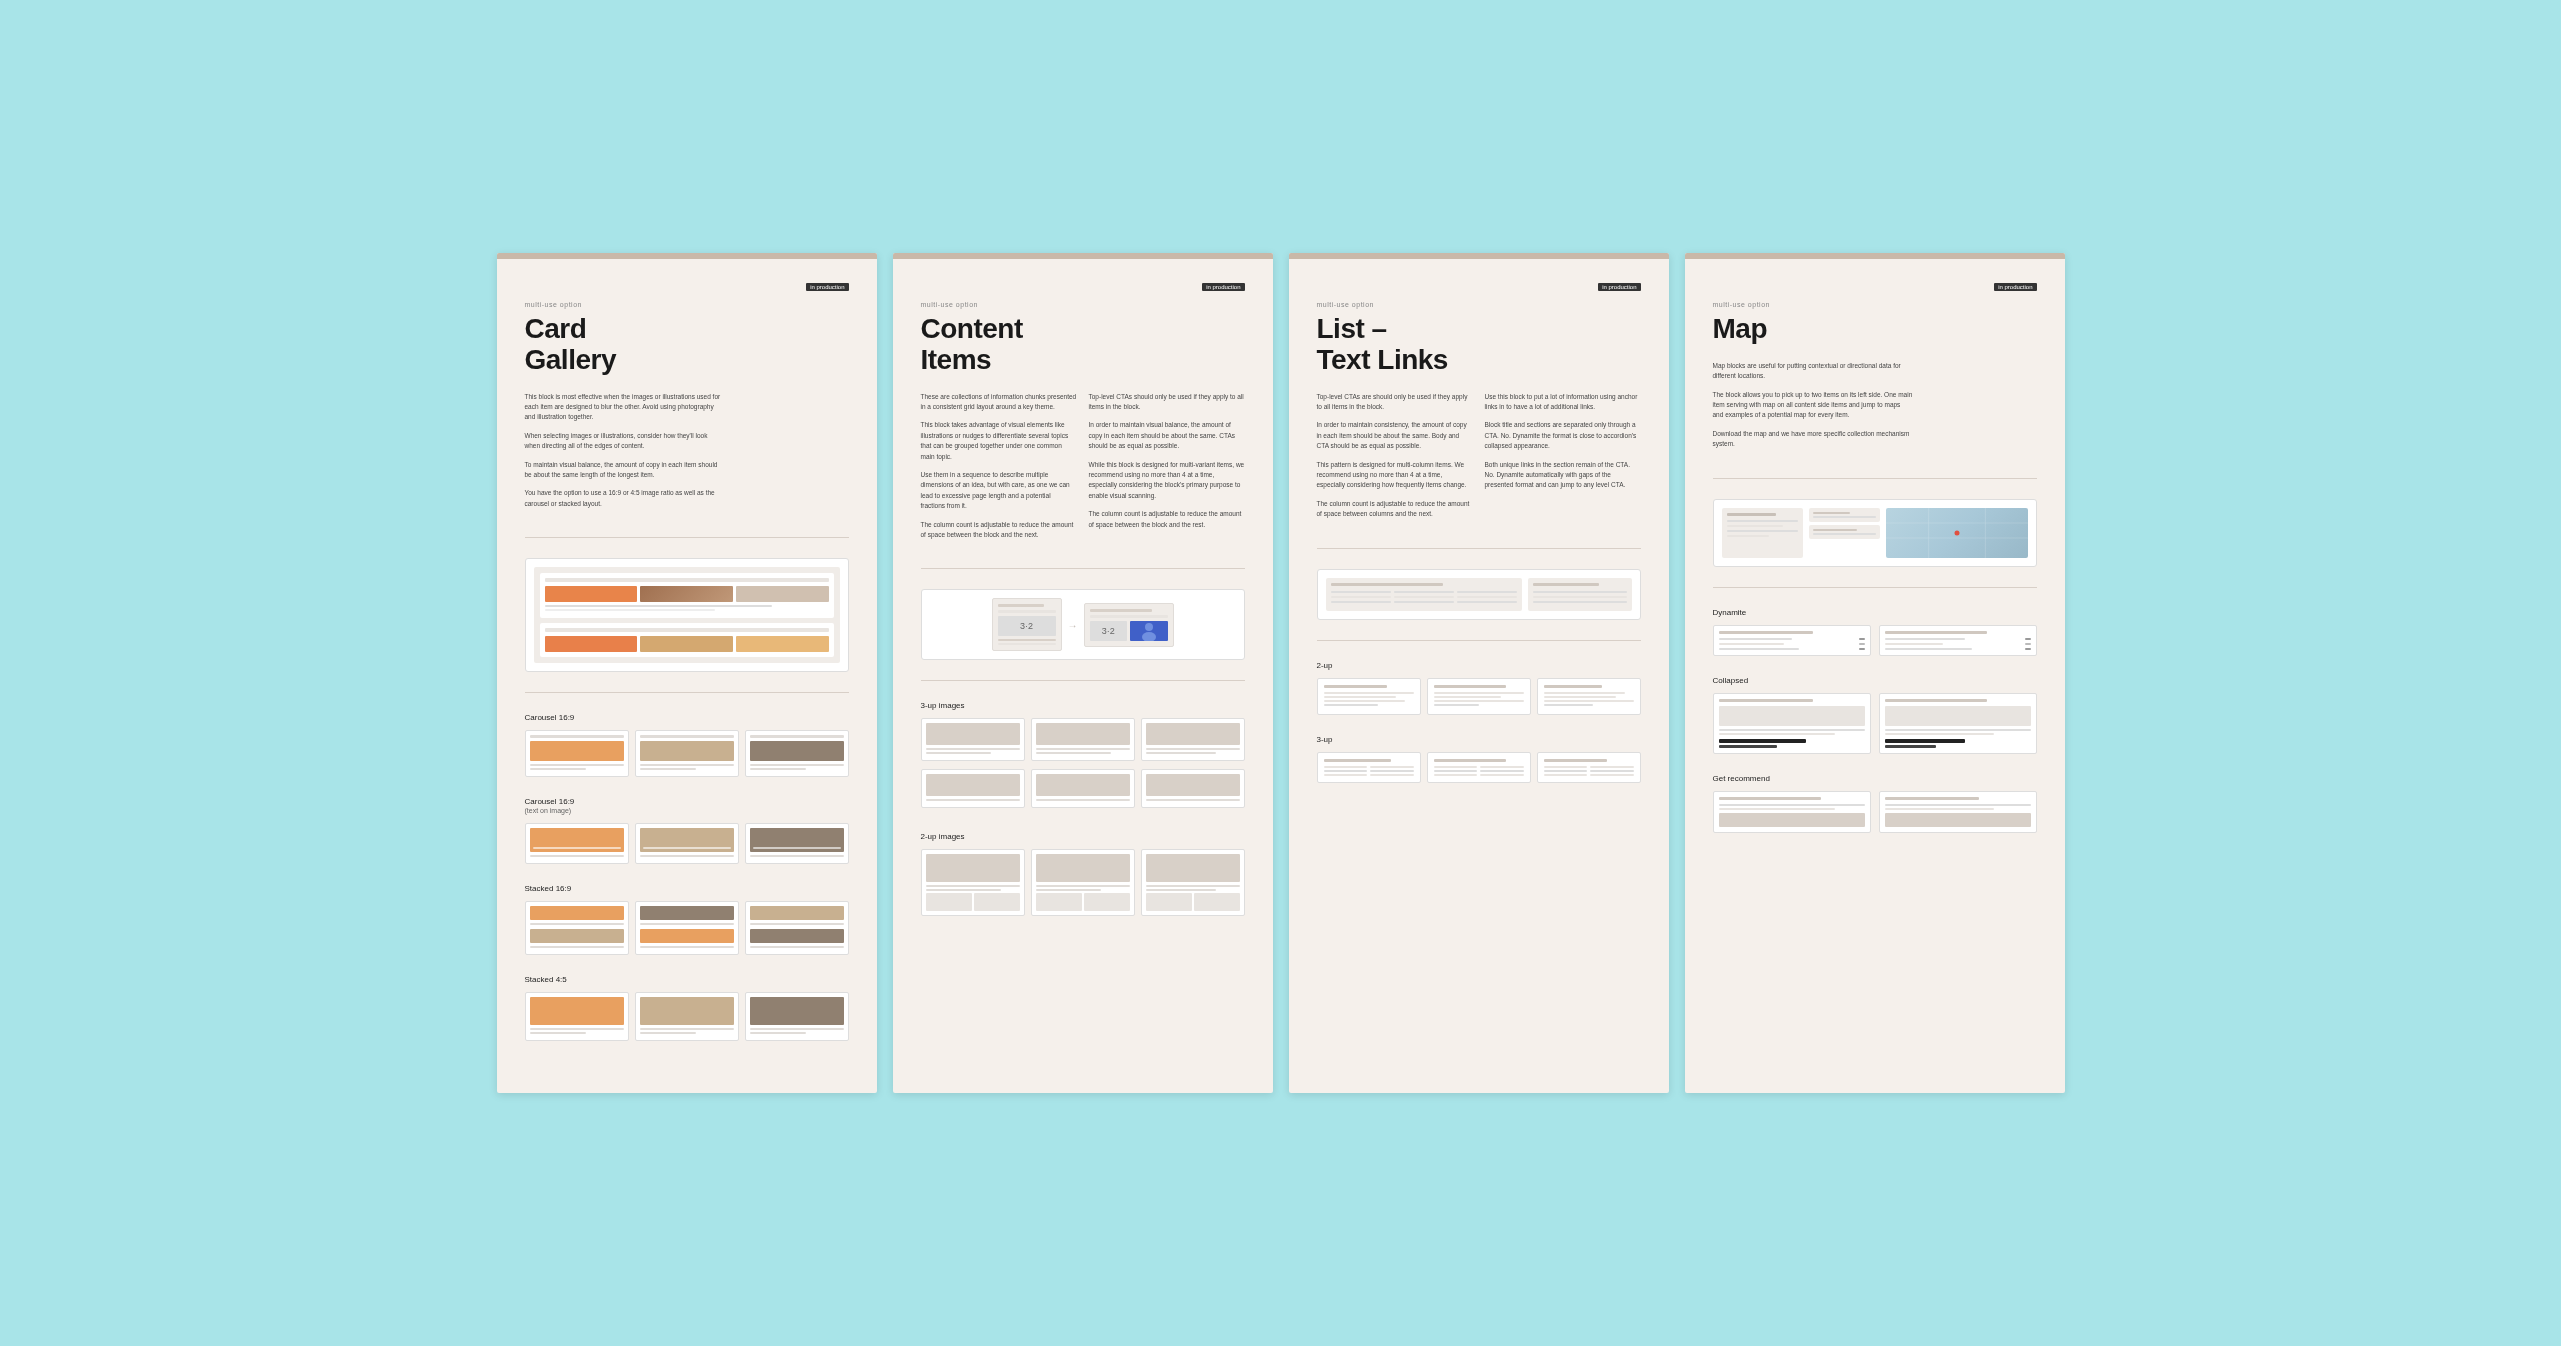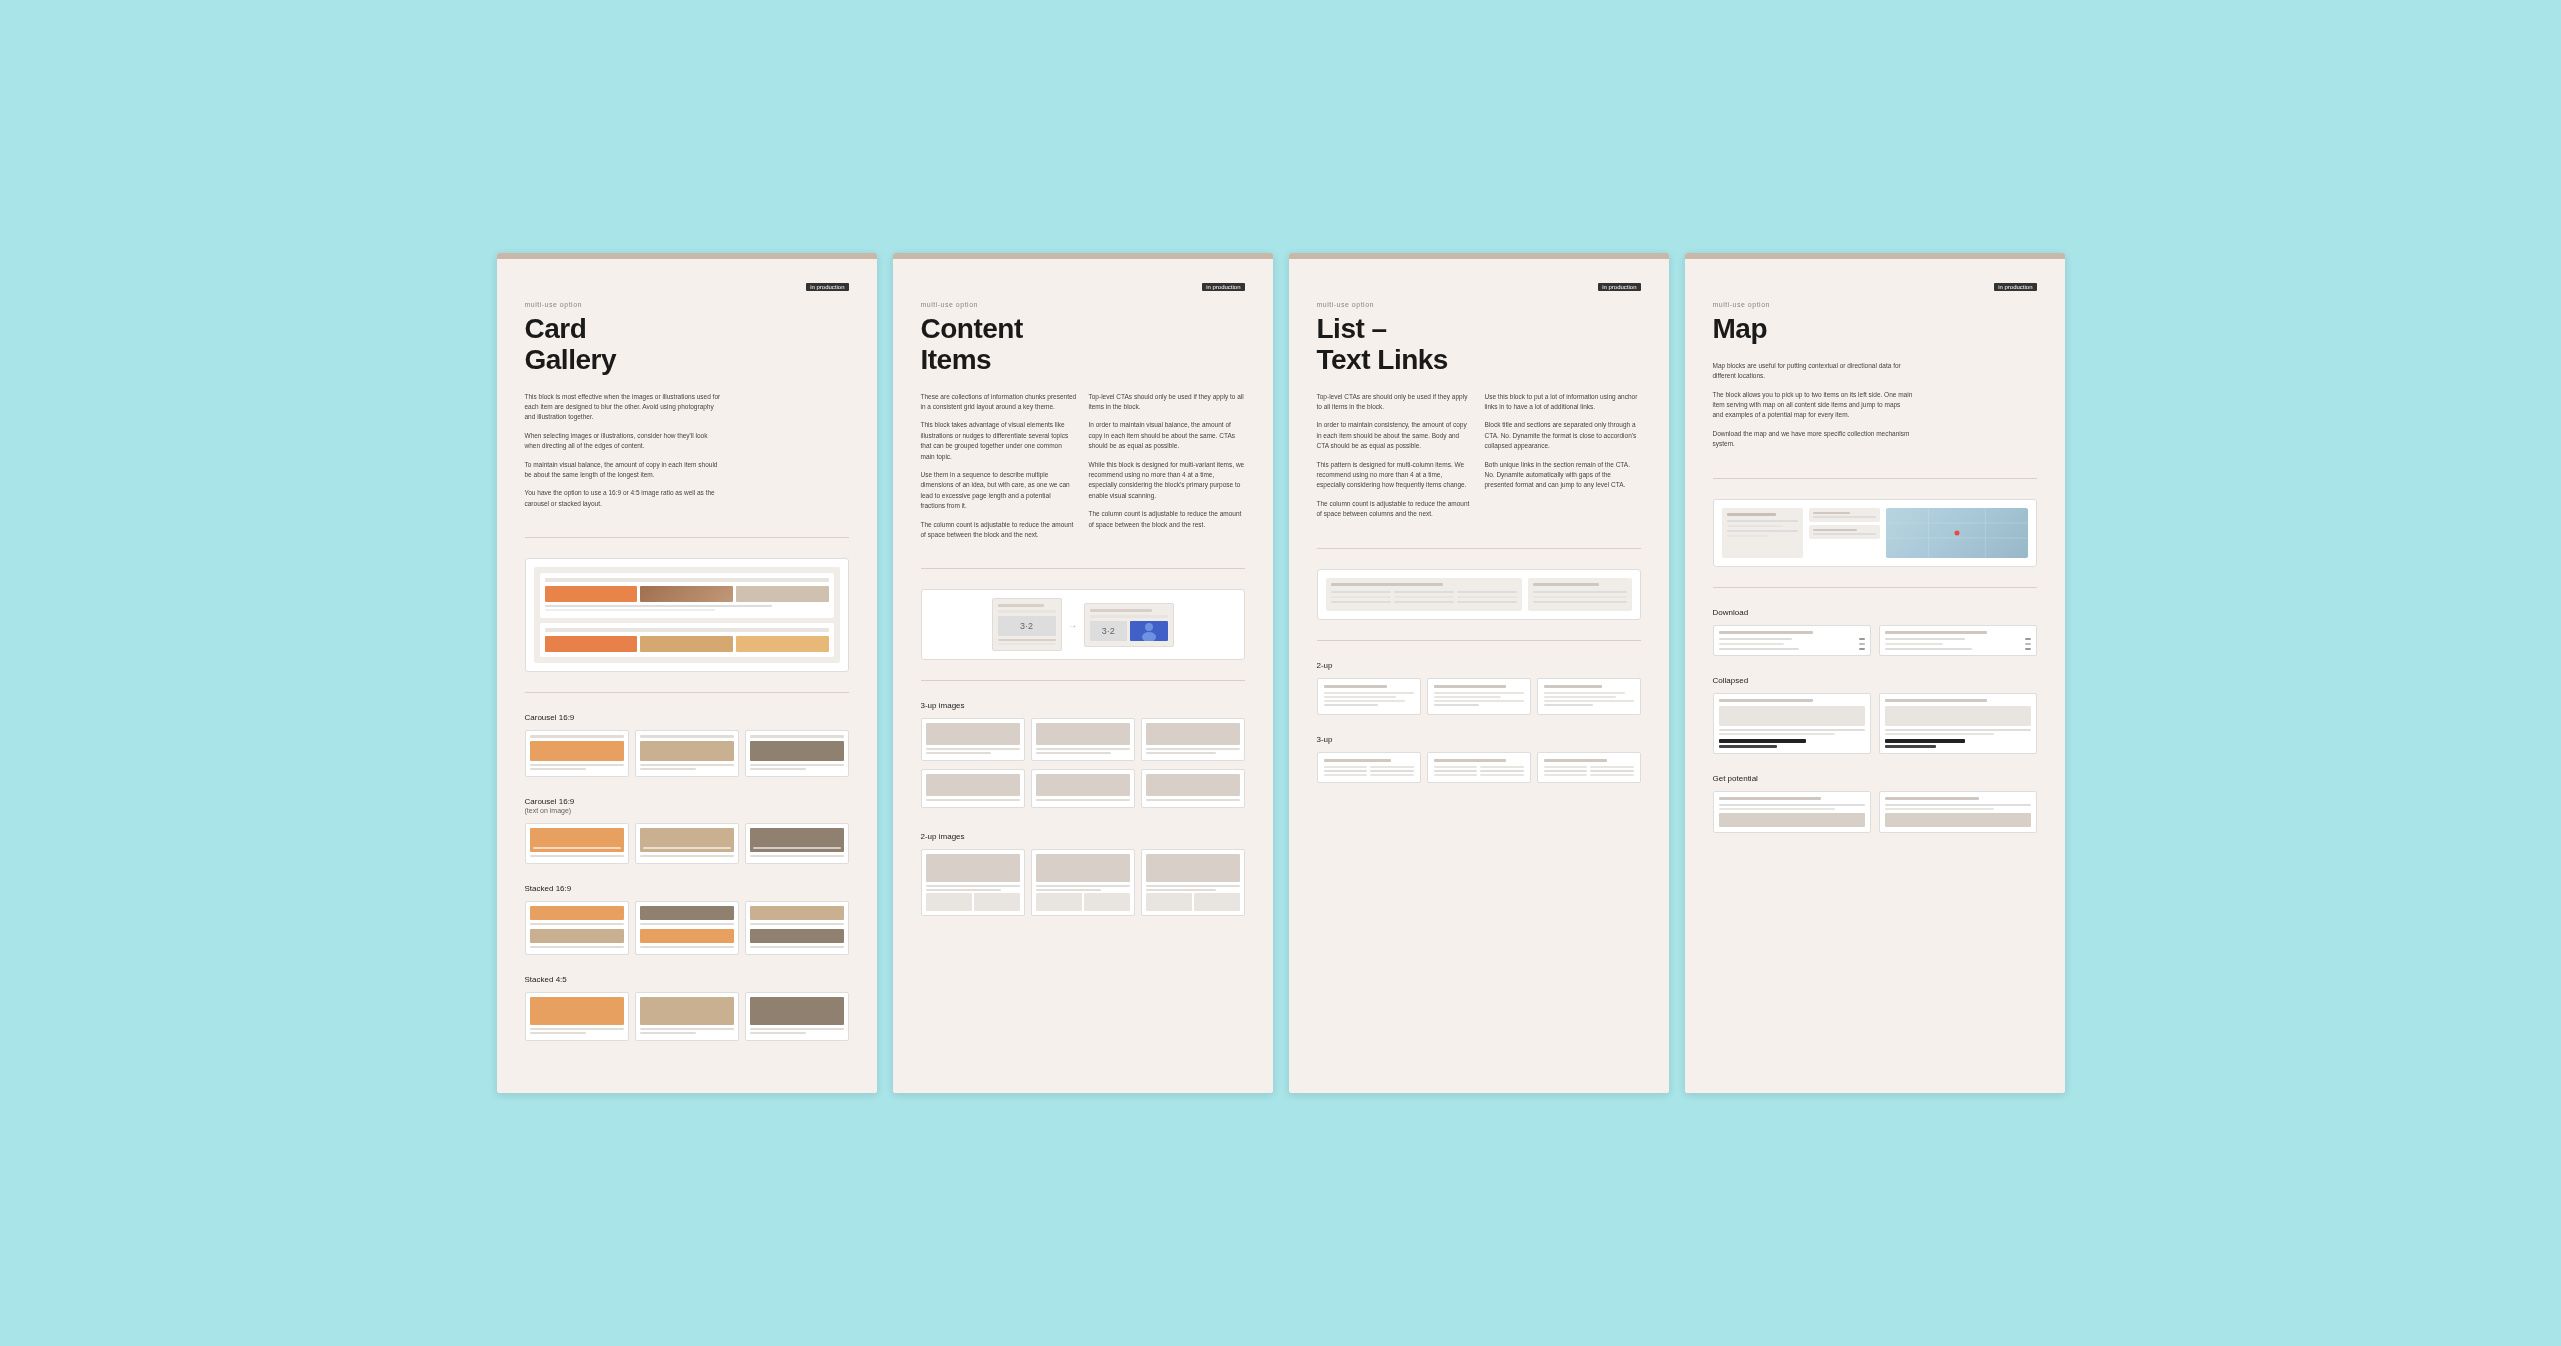--- a/index.html
+++ b/index.html
@@ -652,21 +652,21 @@
               <line x1="30%" y1="0" x2="30%" y2="100%" stroke="#fff" stroke-width="0.5"></line>
               <line x1="70%" y1="0" x2="70%" y2="100%" stroke="#fff" stroke-width="0.5"></line>
             </svg>
           </div>
         </div>
       </div>
 
       <div class="divider"></div>
 
       <div class="variant-section">
-        <div class="variant-label">Download</div>
+        <div class="variant-label">Dynamite</div>
         <div style="display:flex; gap:8px;">
           <div style="flex:1; background:#fff; border-radius:2px; padding:5px; border:0.5px solid #ddd;">
             <div style="height:3px; background:#d0c8c0; border-radius:1px; margin-bottom:4px; width:65%;"></div>
             <div style="display:flex; justify-content:space-between; align-items:center; margin-bottom:3px;">
               <div style="height:2px; background:#ddd; border-radius:1px; width:50%;"></div>
               <div style="width:6px; height:2px; background:#999; border-radius:1px;"></div>
             </div>
             <div style="display:flex; justify-content:space-between; align-items:center; margin-bottom:3px;">
               <div style="height:2px; background:#e8e4e0; border-radius:1px; width:45%;"></div>
               <div style="width:6px; height:2px; background:#bbb; border-radius:1px;"></div>
@@ -710,21 +710,21 @@
             <div style="height:20px; background:#e8e4e0; border-radius:1px; margin-bottom:3px;"></div>
             <div style="height:2px; background:#ddd; border-radius:1px; margin-bottom:2px;"></div>
             <div style="height:2px; background:#e8e4e0; border-radius:1px; margin-bottom:2px; width:75%;"></div>
             <div style="height:4px; background:#222; border-radius:1px; margin-top:4px; width:55%;"></div>
             <div style="height:3px; background:#444; border-radius:1px; margin-top:2px; width:35%;"></div>
           </div>
         </div>
       </div>
 
       <div class="variant-section">
-        <div class="variant-label">Get potential</div>
+        <div class="variant-label">Get recommend</div>
         <div style="display:flex; gap:8px;">
           <div style="flex:1; background:#fff; border-radius:2px; padding:5px; border:0.5px solid #ddd;">
             <div style="height:3px; background:#d0c8c0; border-radius:1px; margin-bottom:4px; width:70%;"></div>
             <div style="height:2px; background:#ddd; border-radius:1px; margin-bottom:2px;"></div>
             <div style="height:2px; background:#e8e4e0; border-radius:1px; margin-bottom:2px; width:80%;"></div>
             <div style="height:14px; background:#d8d0c8; border-radius:1px; margin-top:3px;"></div>
           </div>
           <div style="flex:1; background:#fff; border-radius:2px; padding:5px; border:0.5px solid #ddd;">
             <div style="height:3px; background:#d0c8c0; border-radius:1px; margin-bottom:4px; width:65%;"></div>
             <div style="height:2px; background:#ddd; border-radius:1px; margin-bottom:2px;"></div>

